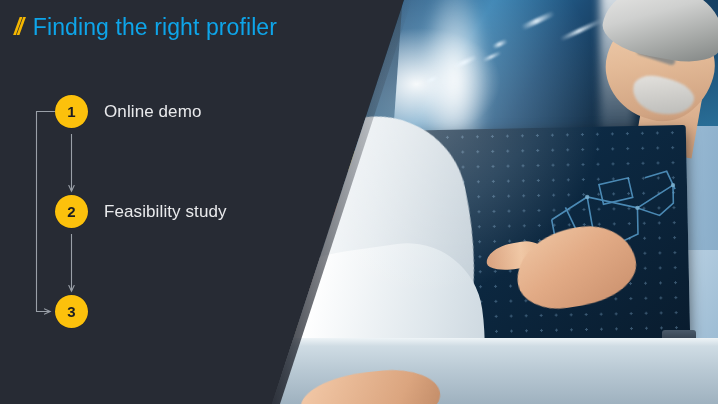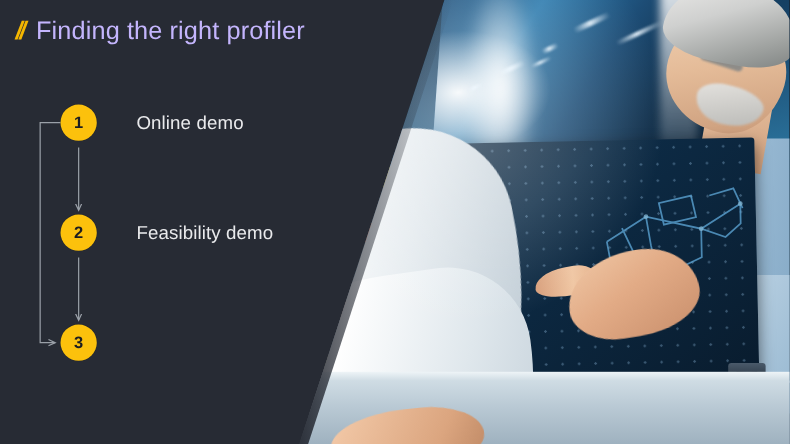--- a/index.html
+++ b/index.html
@@ -253,21 +253,21 @@
   }
   #slash-mark {
     color: #f5b700;
     font-size: 23px;
     font-weight: 700;
     font-style: italic;
     letter-spacing: -3px;
     line-height: 1;
   }
   #title-text {
-    color: #c4b5fd;
+    color: #0ea5e9;
     font-size: 23px;
     font-weight: 400;
     letter-spacing: .1px;
     line-height: 1;
     white-space: nowrap;
   }
 
   .step {
     position: absolute;
     display: flex;
@@ -287,21 +287,20 @@
     justify-content: center;
     flex: 0 0 auto;
     box-shadow: 0 0 0 .5px rgba(0,0,0,.15);
   }
   .step-label {
     color: #e9eaec;
     font-size: 17px;
     font-weight: 400;
     white-space: nowrap;
     letter-spacing: .1px;
-    margin-left: 20px;
   }
   #step-1 { top: 95px; }
   #step-2 { top: 195px; }
   #step-3 { top: 295px; }
 
   #connectors { position: absolute; left: 0; top: 0; width: 404px; height: 404px; }
 </style>
 </head>
 <body>
 
@@ -397,21 +396,21 @@
       <path d="M55,111.5 L36.5,111.5 L36.5,311.5 L50,311.5" fill="none" stroke="#9aa0a8" stroke-width="1.1" marker-end="url(#arrowhead)"></path>
     </svg>
 
     <div class="step" id="step-1">
       <div class="step-badge">1</div>
       <div class="step-label">Online demo</div>
     </div>
 
     <div class="step" id="step-2">
       <div class="step-badge">2</div>
-      <div class="step-label">Feasibility demo</div>
+      <div class="step-label">Feasibility study</div>
     </div>
 
     <div class="step" id="step-3">
       <div class="step-badge">3</div>
     </div>
 
   </div>
 </div>
 
 </body></html>

